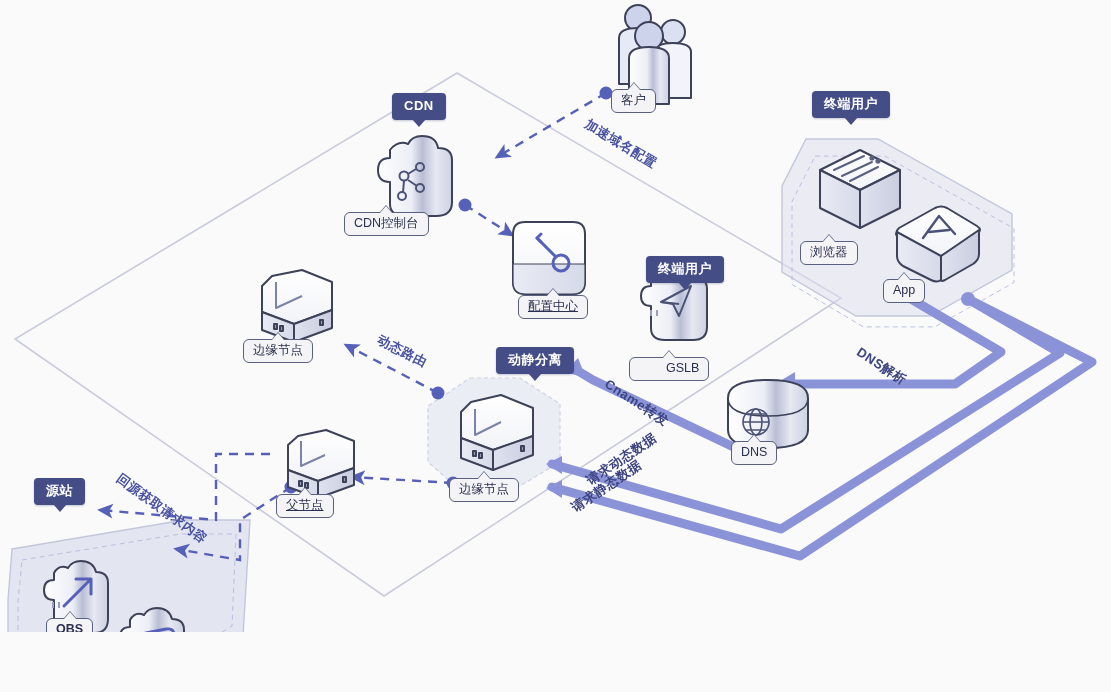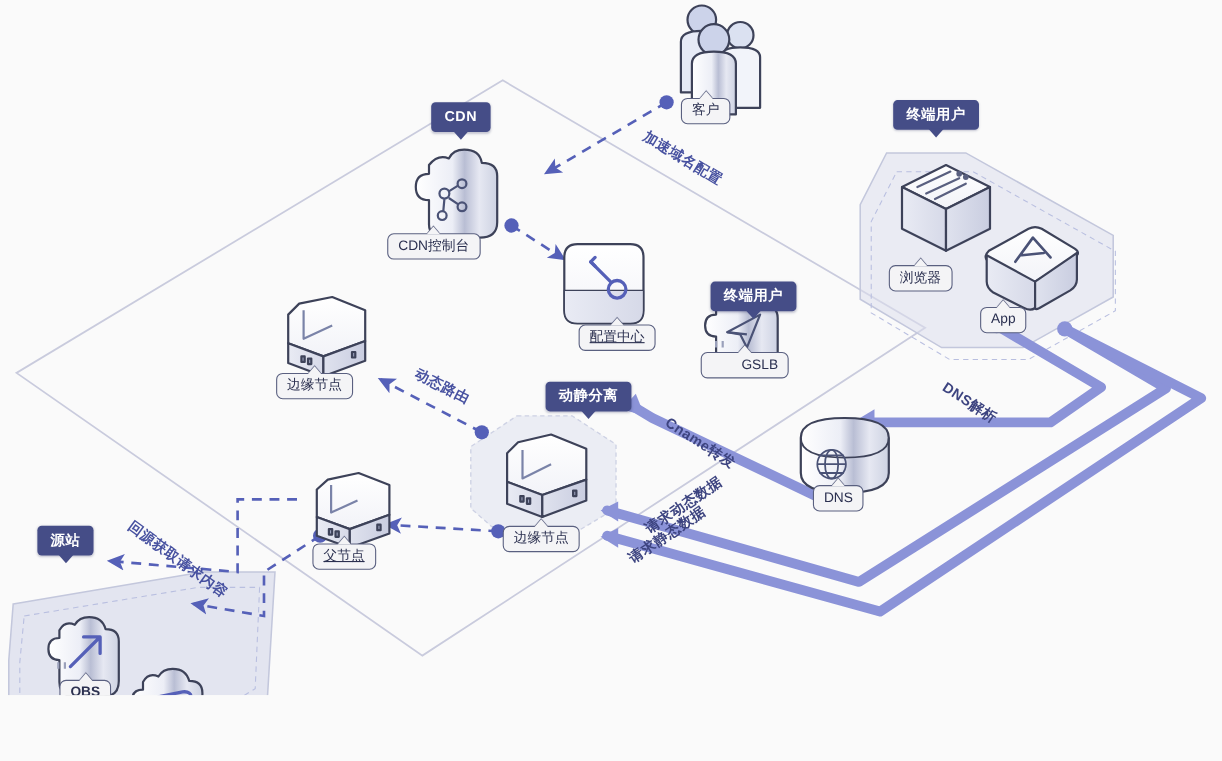--- a/index.html
+++ b/index.html
@@ -46,21 +46,20 @@
     position:absolute;
     background:#f4f4f6;
     border:1.4px solid #5a6080;
     border-radius:6px;
     color:#2b3050;
     font-size:12.5px;
     padding:3px 9px 4px;
     white-space:nowrap;
     line-height:1.2;
     z-index:7;
-    margin-left:8px;
   }
   .pill::after{
     content:"";
     position:absolute;
     left:50%;top:-7px;
     transform:translateX(-50%);
     width:0;height:0;
     border-left:6px solid transparent;
     border-right:6px solid transparent;
     border-bottom:7px solid #f4f4f6;
@@ -345,21 +344,21 @@
   <div class="pill" style="left:611px;top:89px;">客户</div>
 
   <div class="pill" style="left:344px;top:212px;">CDN控制台</div>
 
   <div class="pill" style="left:518px;top:295px;text-decoration:underline;">配置中心</div>
 
   <div class="pill" style="left:800px;top:241px;">浏览器</div>
 
   <div class="pill" style="left:883px;top:279px;">App</div>
 
-  <div class="pill" style="left:629px;top:320px;padding-left:36px;">GSLB</div>
+  <div class="pill" style="left:629px;top:357px;padding-left:36px;">GSLB</div>
 
   <div class="pill" style="left:731px;top:441px;">DNS</div>
 
   <div class="pill" style="left:243px;top:339px;">边缘节点</div>
 
   <div class="pill" style="left:276px;top:494px;text-decoration:underline;">父节点</div>
 
   <div class="pill" style="left:449px;top:478px;">边缘节点</div>
 
   <div class="pill" style="left:46px;top:618px;font-weight:bold;">OBS</div>

